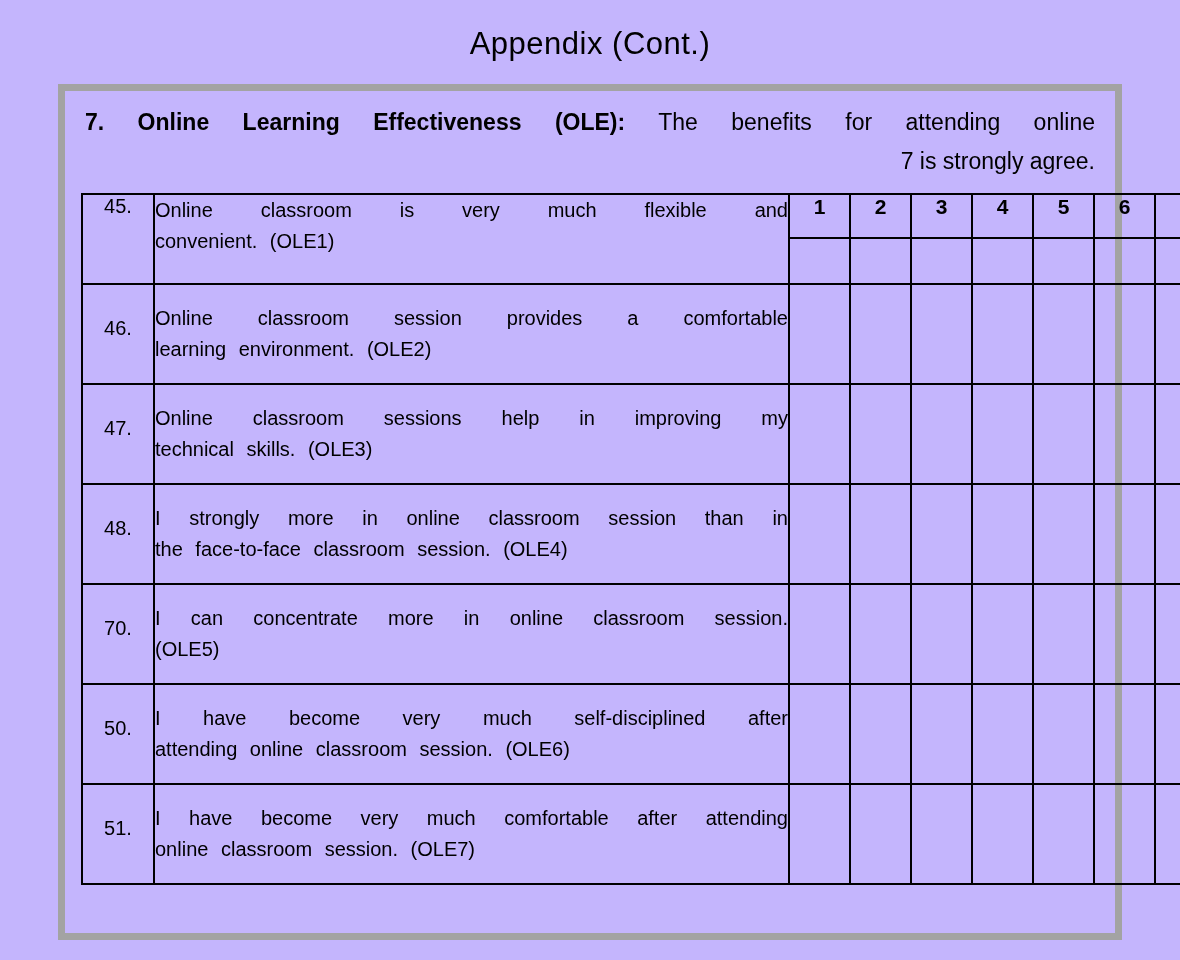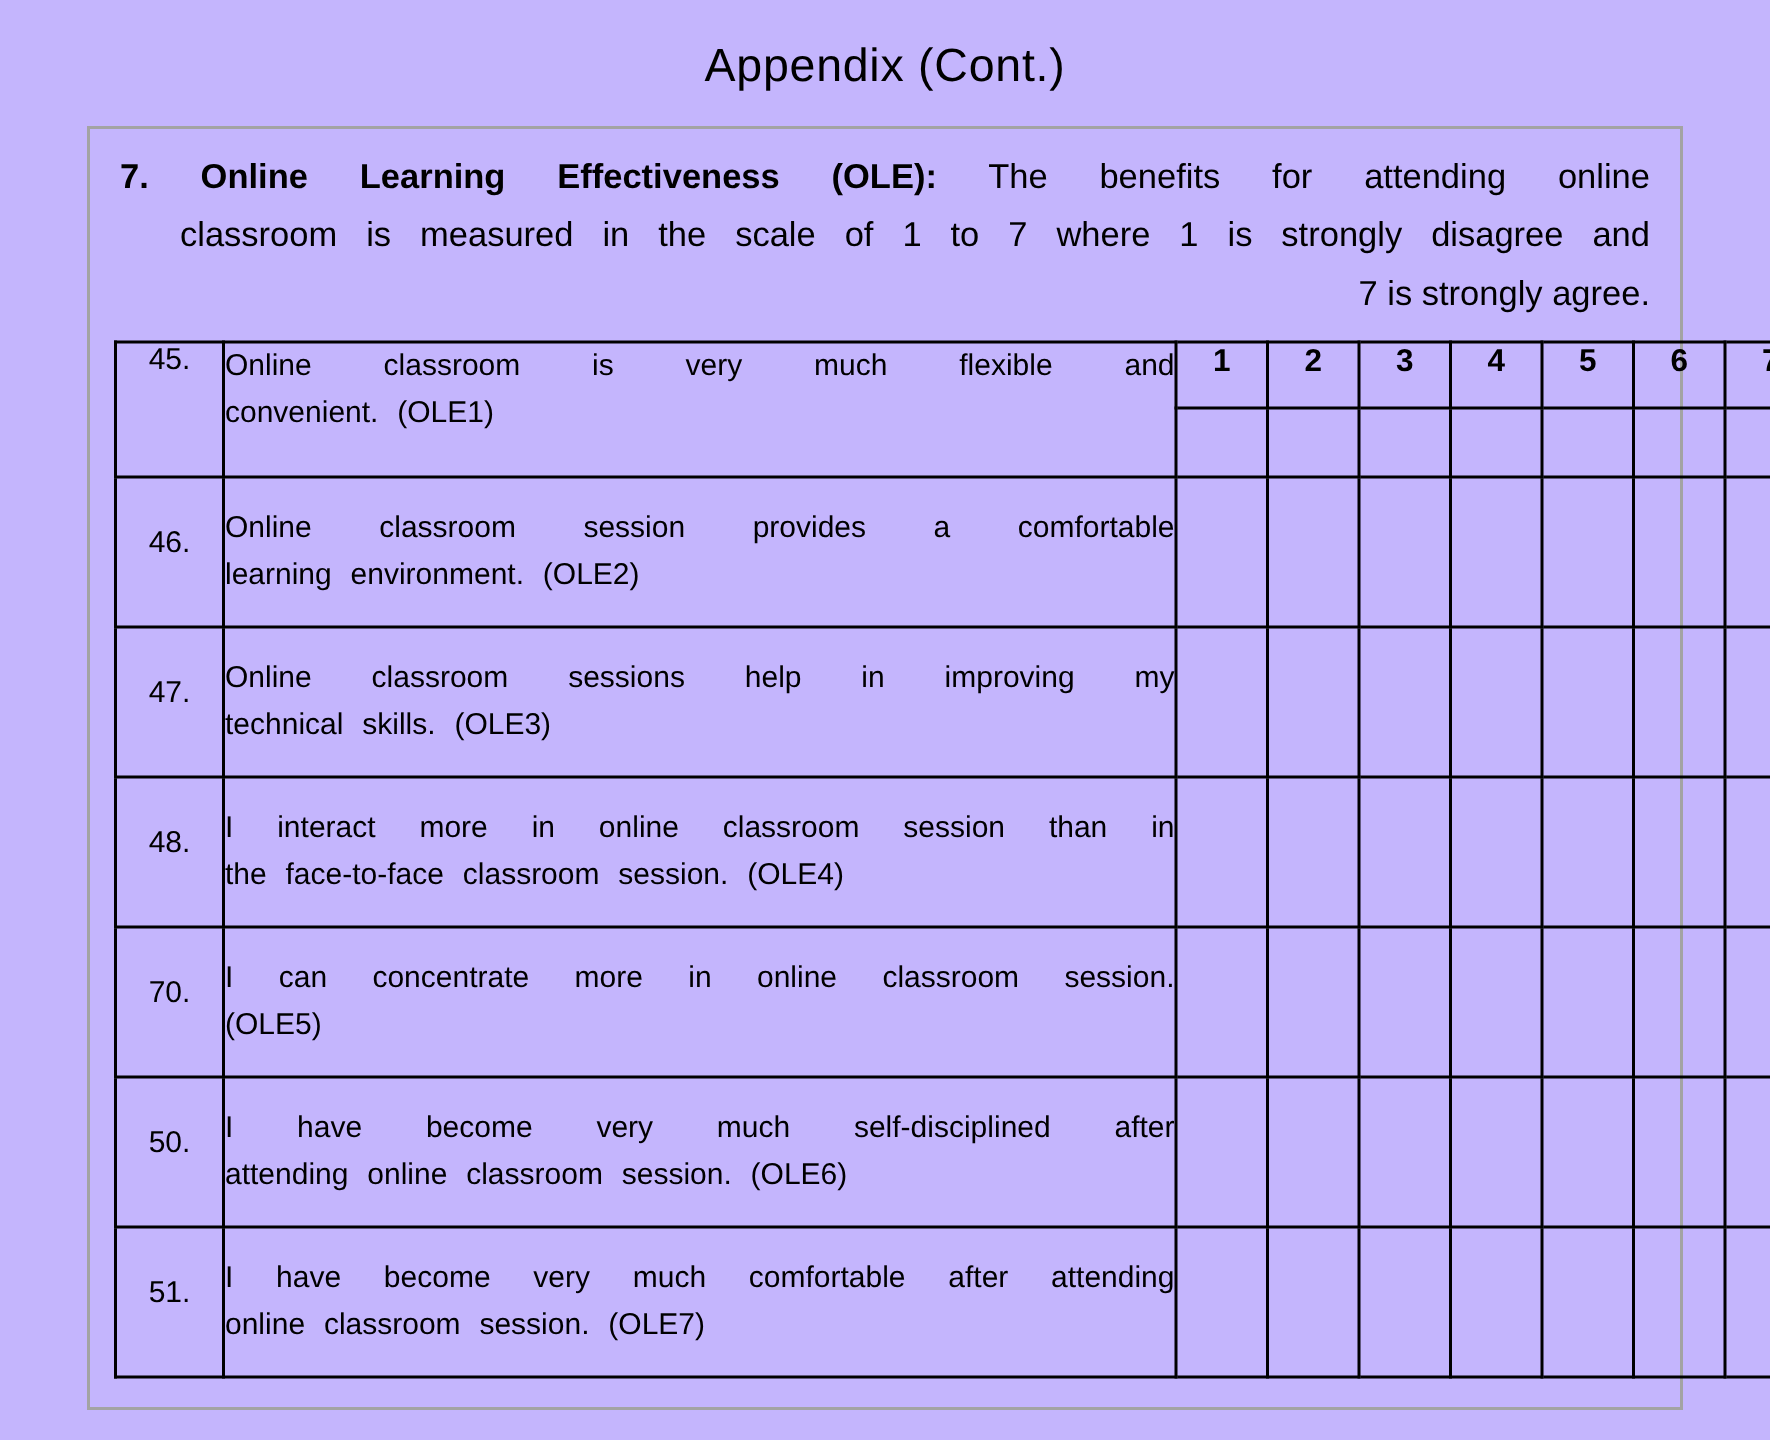--- a/index.html
+++ b/index.html
@@ -25,21 +25,21 @@
     font-size: 31px;
     font-weight: 400;
     letter-spacing: 0.5px;
   }
   .panel {
     position: absolute;
     left: 58px;
     top: 84px;
     width: 1064px;
     height: 856px;
-    border: 2px solid #a3a3a3;
+    border: 7px solid #a3a3a3;
     box-sizing: border-box;
   }
   .intro {
     font-size: 23px;
     line-height: 39px;
     padding: 12px 20px 0 60px;
   }
   .intro-line1 {
     text-indent: -40px;
     text-align: justify;
@@ -107,21 +107,20 @@
 <body>
 
 <div class="page">
 
   <h1 class="title">Appendix (Cont.)</h1>
 
   <div class="panel">
 
     <div class="intro">
       <div class="intro-line1"><span class="b">7. Online Learning Effectiveness (OLE):</span> <span>The benefits for attending online</span></div>
-      <div class="intro-line2">classroom is measured in the scale of 1 to 7 where 1 is strongly disagree and</div>
       <div class="intro-line3">7 is strongly agree.</div>
     </div>
 
     <table class="rating">
       <colgroup>
         <col class="c-num">
           <col class="c-stmt">
         <col>
           <col>
           <col>
@@ -181,21 +180,21 @@
           <td class="answer-cell"></td>
           <td class="answer-cell"></td>
           <td class="answer-cell"></td>
           <td class="answer-cell"></td>
           <td class="answer-cell"></td>
         </tr>
 
         <tr class="item-row">
           <td class="num-cell">48.</td>
           <td class="stmt-cell">
-            <div class="stmt-line1">I interact more in online classroom session than in</div>
+            <div class="stmt-line1">I strongly more in online classroom session than in</div>
             <div class="stmt-line2">the face-to-face classroom session. (OLE4)</div>
           </td>
           <td class="answer-cell"></td>
           <td class="answer-cell"></td>
           <td class="answer-cell"></td>
           <td class="answer-cell"></td>
           <td class="answer-cell"></td>
           <td class="answer-cell"></td>
           <td class="answer-cell"></td>
         </tr>

